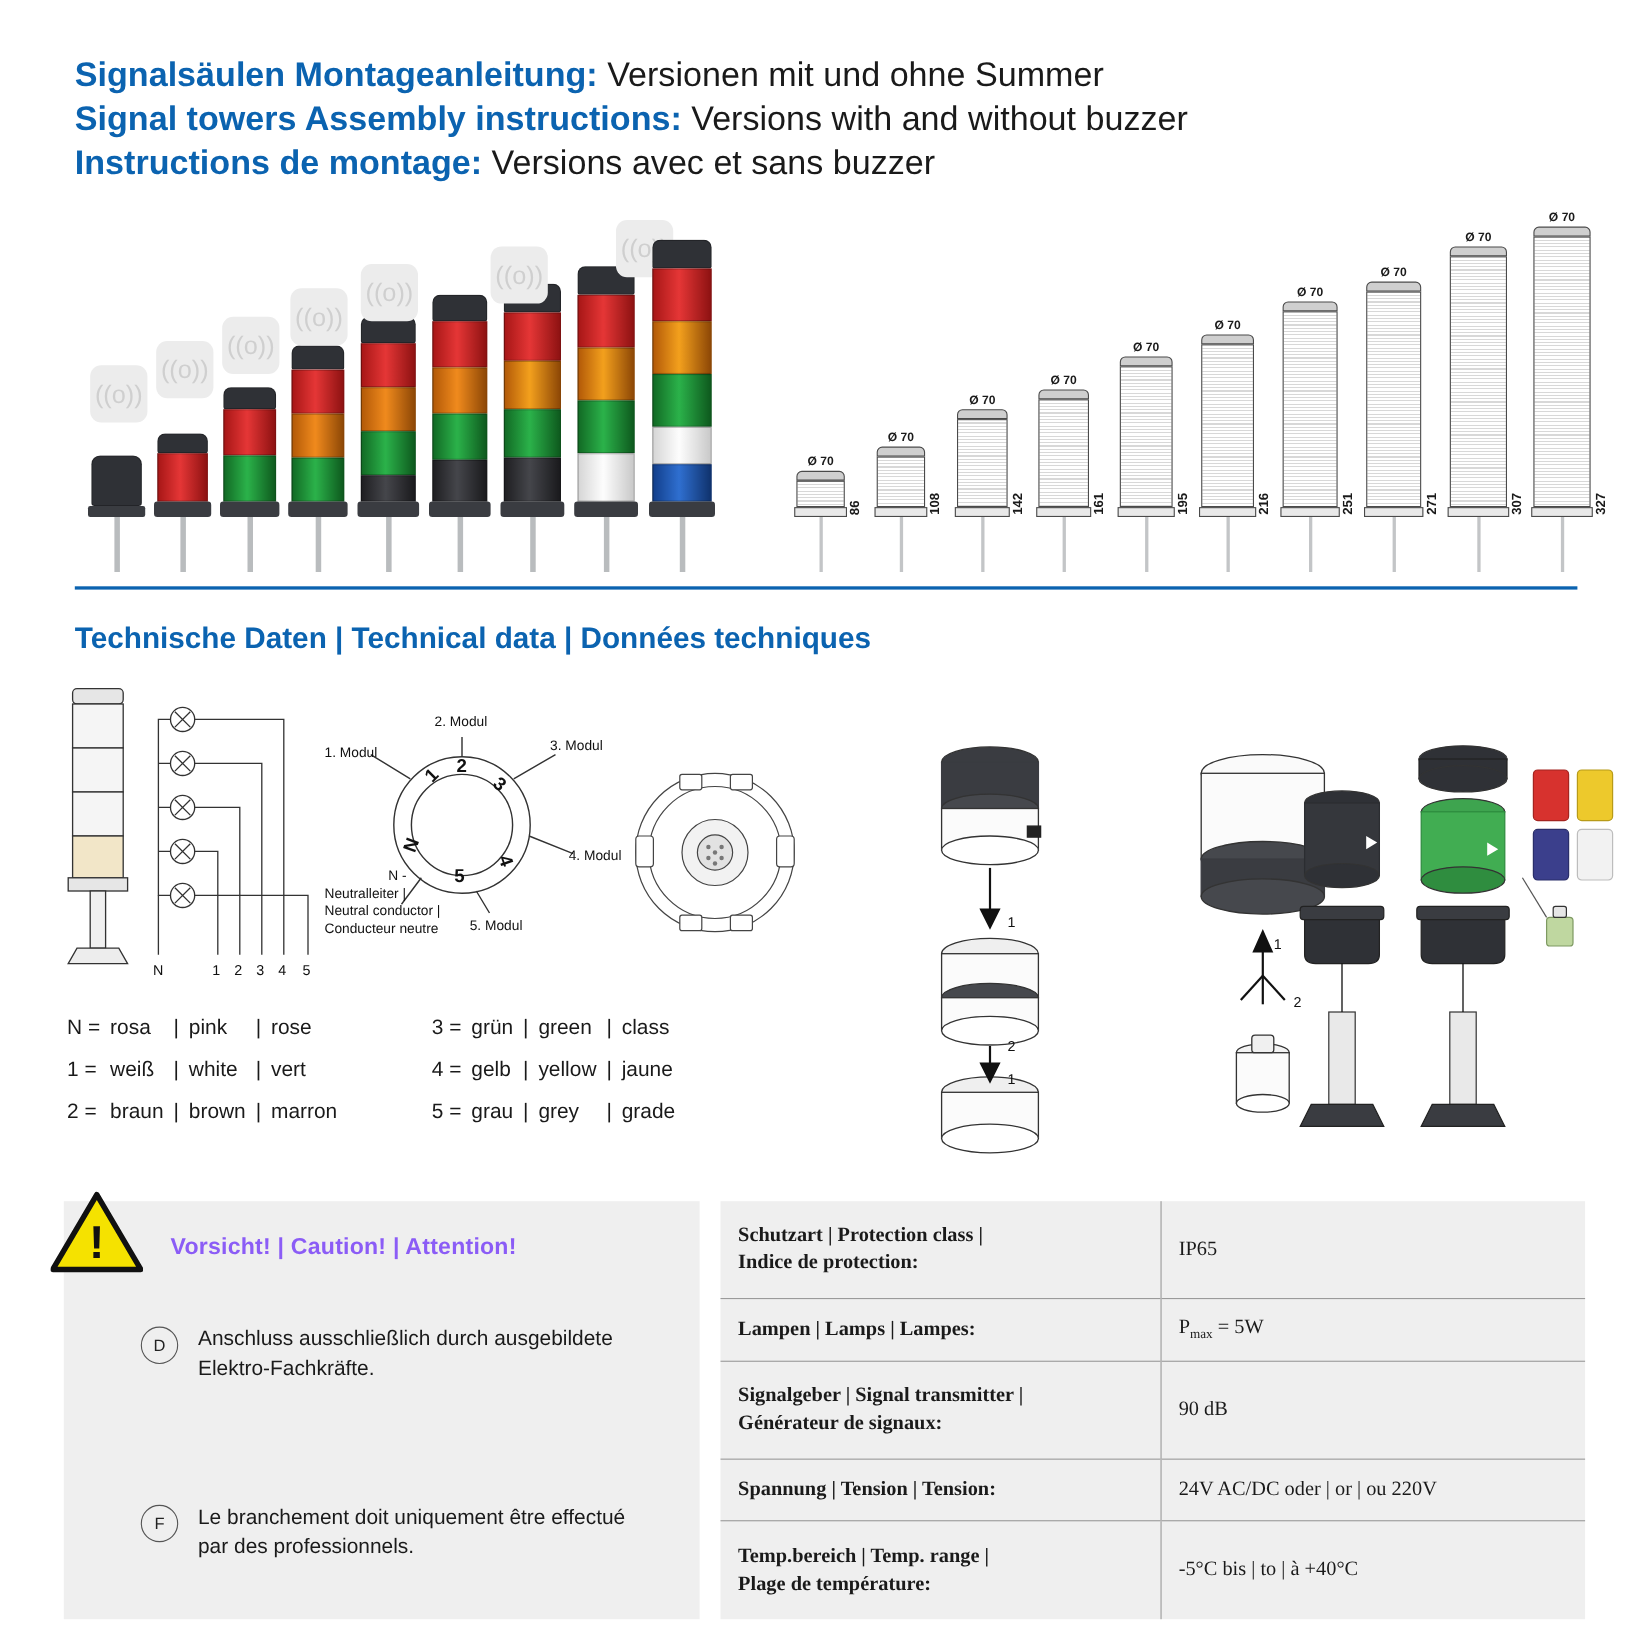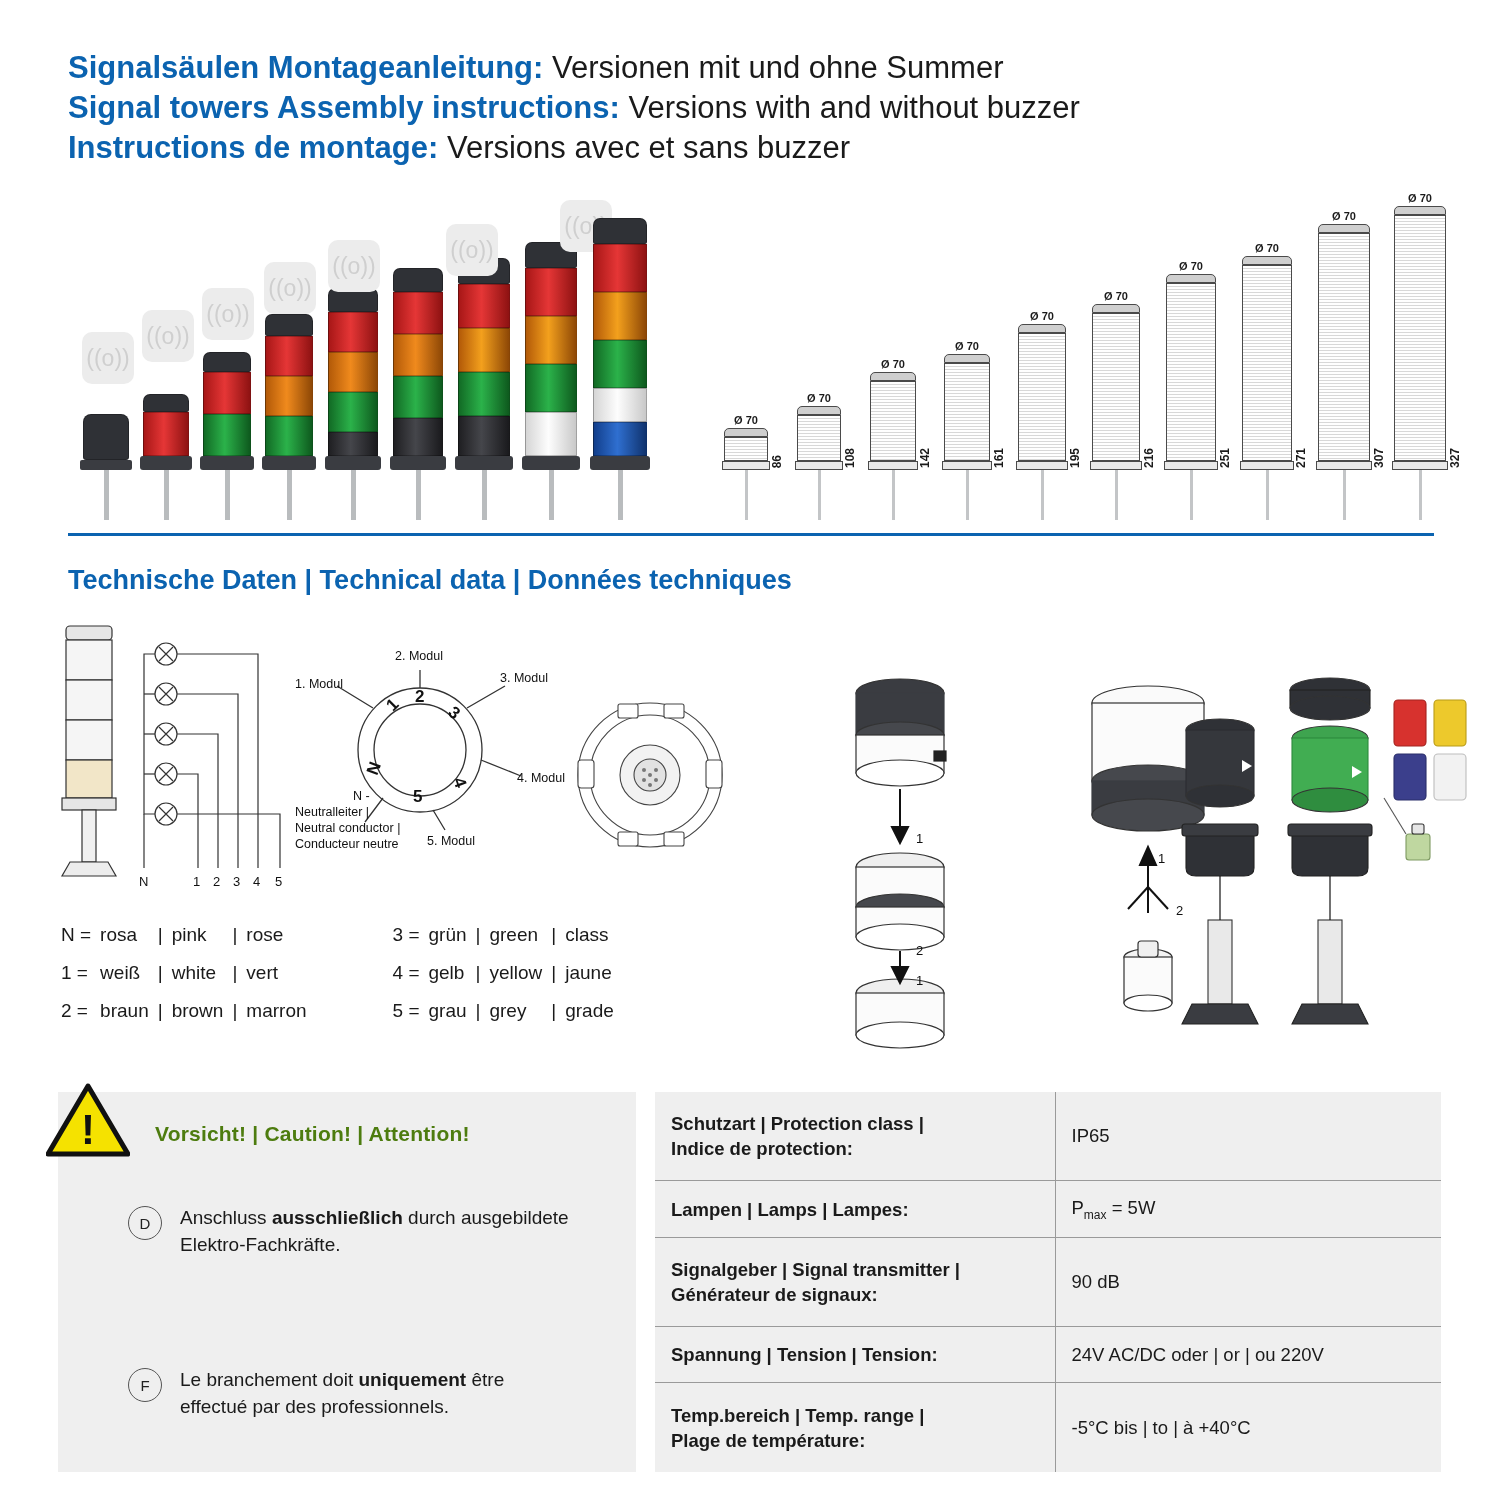--- a/index.html
+++ b/index.html
@@ -64,38 +64,38 @@
   .legend td { padding-right:6px; white-space:nowrap; }
   .legend .col2 { padding-left:78px; }
 
   
   .caution {
     position:absolute; left:58px; top:1092px; width:578px; height:380px;
     background:#efefef;
   }
   .warnsign { position:absolute; left:46px; top:1082px; width:84px; height:76px; }
   .caution-title {
-    position:absolute; left:155px; top:1122px; font-size:21px; font-weight:bold; color:#4d7c0f;
+    position:absolute; left:155px; top:1122px; font-size:21px; font-weight:bold; color:#8b5cf6;
     letter-spacing:0.2px;
   }
   .crow { position:absolute; left:128px; display:flex; gap:18px; align-items:flex-start; }
   .cbadge {
     width:34px; height:34px; border:1.5px solid #555; border-radius:50%;
     display:flex; align-items:center; justify-content:center;
     font-size:15px; color:#222; flex:0 0 auto; margin-top:2px;
   }
   .ctext { font-size:19px; line-height:27px; color:#1a1a1a; width:390px; }
-  .ctext b { font-weight:bold;text-align:right; }
+  .ctext b { font-weight:normal;text-align:right; }
 
   
   .spec {
     position:absolute; left:655px; top:1092px; width:786px; height:380px;
     background:#efefef;
   }
-  .spec table { width:100%; height:100%; border-collapse:collapse; }
+  .spec table { width:100%; height:100%; border-collapse:collapse;font-family:Liberation Serif, serif; }
   .spec td { font-size:18.5px; color:#1a1a1a; vertical-align:middle; padding:8px 16px; }
   .spec td.k { width:400px; font-weight:bold; border-right:1px solid #9a9a9a; line-height:25px; }
   .spec tr + tr td { border-top:1px solid #9a9a9a; }
   .spec sub { font-size:12px; }
 
   
   svg { display:block; }
   .d { position:absolute; }
 </style>
 </head>

